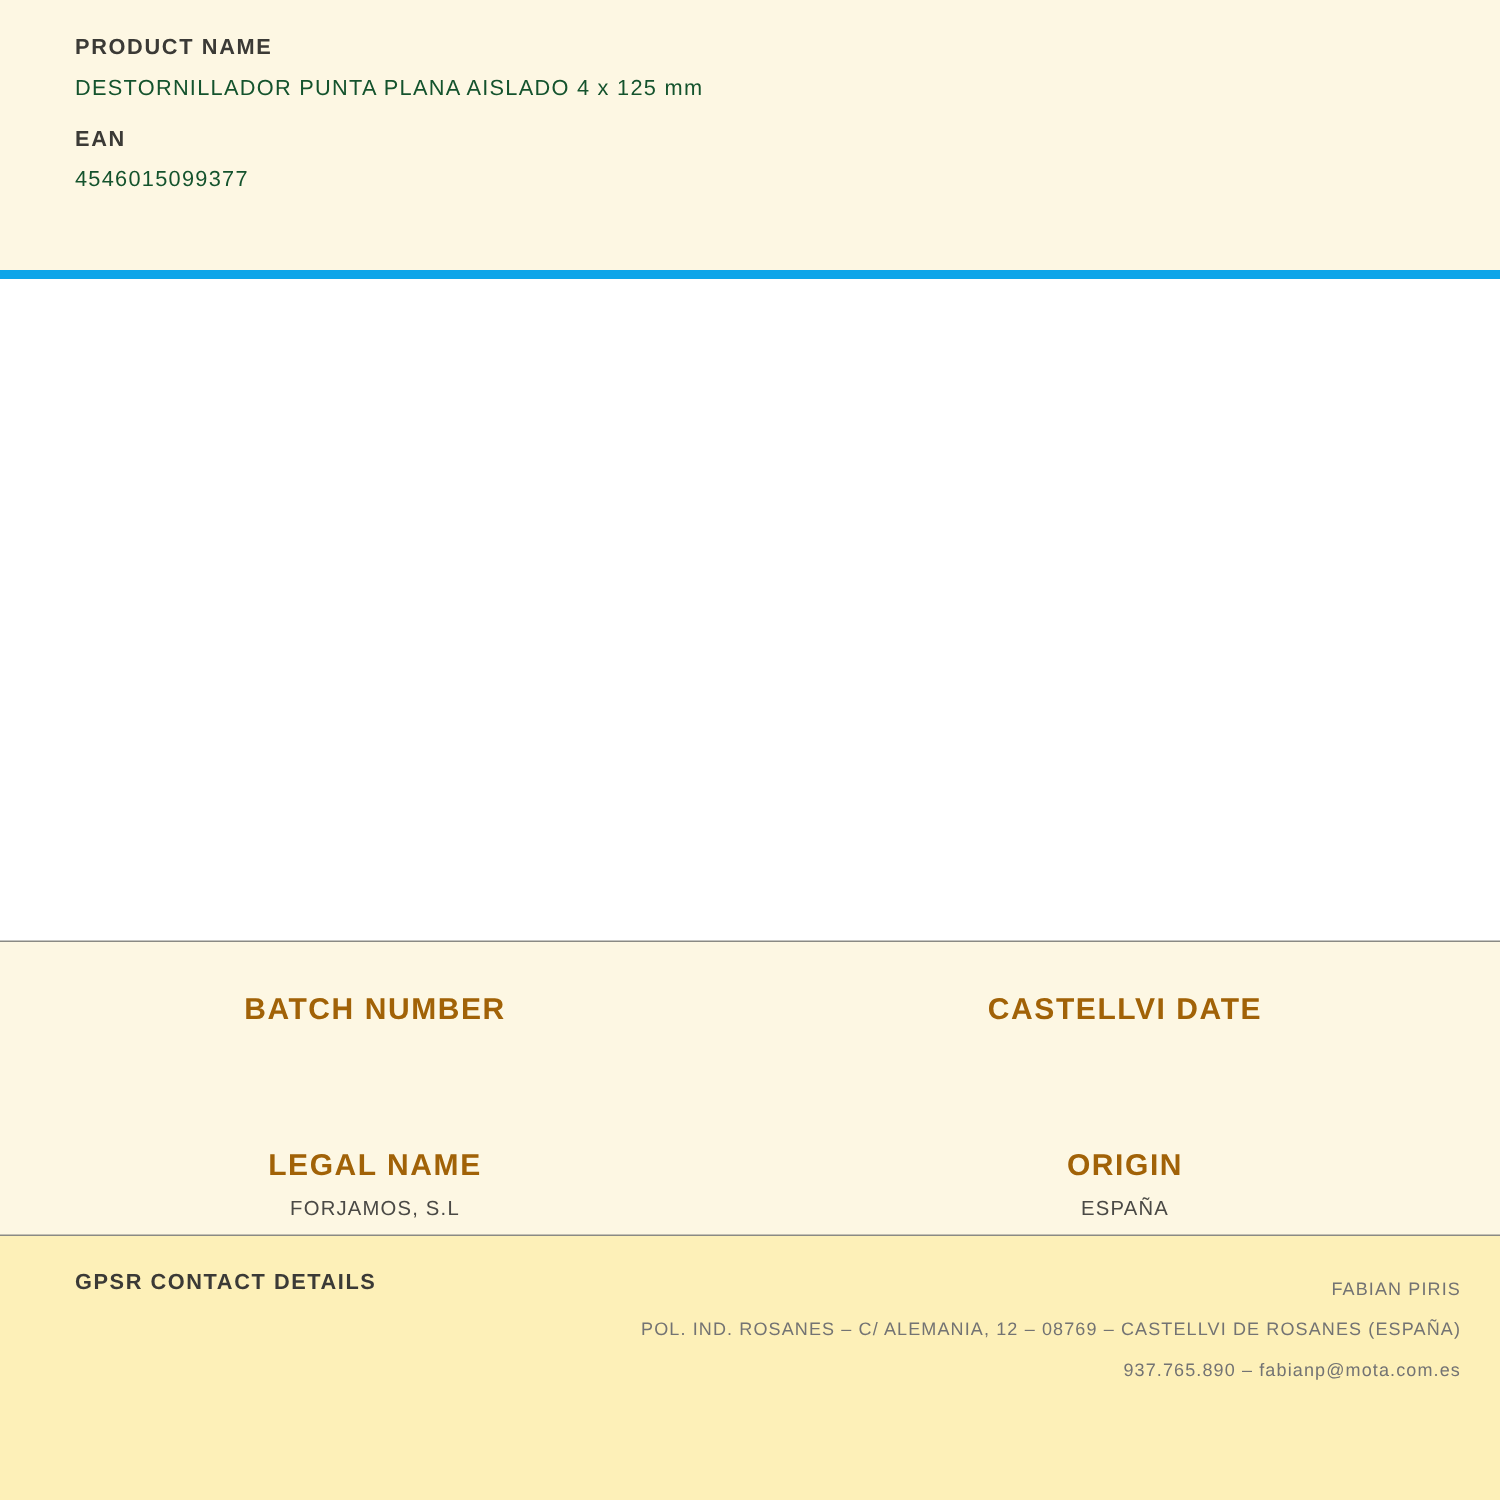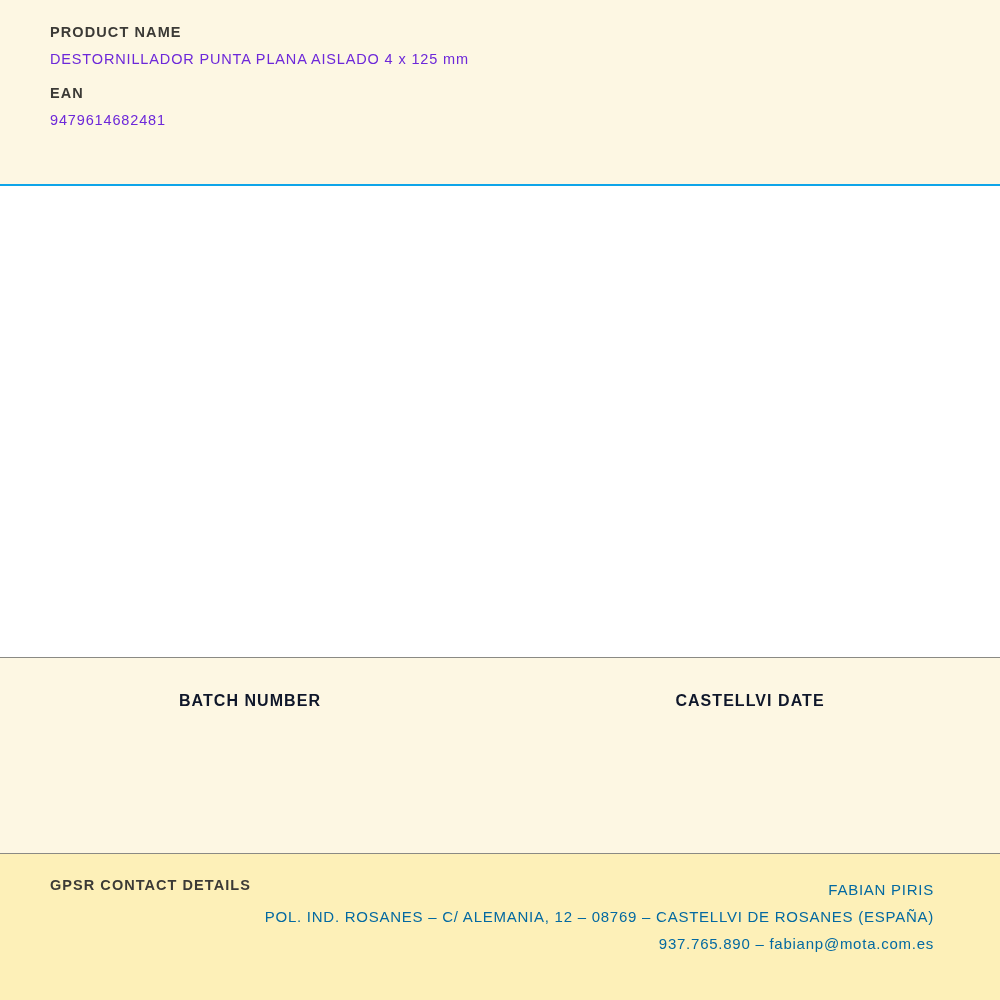--- a/index.html
+++ b/index.html
@@ -20,37 +20,37 @@
     height: 1000px;
     display: flex;
     flex-direction: column;
   }
 
   
   .top-block {
     background: #fdf7e3;
     padding: 24px 50px 20px 50px;
     box-sizing: border-box;
-    border-bottom: 2px solid #0ea5e9;
+    border-bottom: 6px solid #0ea5e9;
     height: 186px;
   }
   .field + .field {
     margin-top: 18px;
   }
   .field-label {
     font-size: 14.5px;
     font-weight: bold;
     letter-spacing: 1.1px;
     color: #3b3a36;
     margin: 0 0 11px 0;
   }
   .field-value {
     font-size: 14.5px;
     letter-spacing: 0.85px;
-    color: #6d28d9;
+    color: #14532d;
     margin: 0;
     font-weight: normal;
   }
 
   
   .media-area {
     flex: 1 1 auto;
     background: #ffffff;
     border-bottom: 1px solid #8a8a84;
     position: relative;
@@ -74,94 +74,104 @@
     box-sizing: border-box;
     text-align: center;
   }
   .info-row.row-1 {
     padding-top: 34px;
   }
   .info-row.row-2 {
     padding-top: 56px;
   }
   .info-title {
-    font-size: 16px;
+    font-size: 20px;
     font-weight: bold;
     letter-spacing: 1.05px;
-    color: #0f172a;
+    color: #a16207;
     margin: 0;
   }
   .info-value {
     font-size: 13.5px;
     letter-spacing: 0.8px;
     color: #4a4945;
     margin: 9px 0 0 0;
   }
   .info-value.empty {
     min-height: 16px;
   }
 
   
   .gpsr {
     background: #fdf0b8;
     box-sizing: border-box;
-    padding: 22px 66px 24px 50px;
+    padding: 22px 26px 24px 50px;
     display: flex;
     justify-content: space-between;
     align-items: flex-start;
-    height: 146px;
+    height: 176px;
   }
   .gpsr-label {
     font-size: 14.5px;
     font-weight: bold;
     letter-spacing: 1.05px;
     color: #3b3a36;
     white-space: nowrap;
     padding-top: 1px;
   }
   .gpsr-details {
     text-align: right;
-    font-size: 15px;
+    font-size: 12px;
     letter-spacing: 0.75px;
-    color: #0369a1;
+    color: #737373;
     line-height: 27px;
   }
   .gpsr-details div {
     white-space: nowrap;
   }
 </style>
 </head>
 <body>
 
 <div class="sheet">
 
   <div class="top-block">
     <div class="field">
       <p class="field-label">PRODUCT NAME</p>
       <p class="field-value">DESTORNILLADOR PUNTA PLANA AISLADO 4 x 125 mm</p>
     </div>
     <div class="field">
       <p class="field-label">EAN</p>
-      <p class="field-value">9479614682481</p>
+      <p class="field-value">4546015099377</p>
     </div>
   </div>
 
   <div class="media-area"></div>
 
   <div class="info-block">
     <div class="info-row row-1">
       <div class="info-cell">
         <p class="info-title">BATCH NUMBER</p>
         <p class="info-value empty"></p>
       </div>
       <div class="info-cell">
         <p class="info-title">CASTELLVI DATE</p>
         <p class="info-value empty"></p>
       </div>
     </div>
+    <div class="info-row row-2">
+      <div class="info-cell">
+        <p class="info-title">LEGAL NAME</p>
+        <p class="info-value">FORJAMOS, S.L</p>
+      </div>
+      <div class="info-cell">
+        <p class="info-title">ORIGIN</p>
+        <p class="info-value">ESPAÑA</p>
+      </div>
+    </div>
   </div>
 
   <div class="gpsr">
     <div class="gpsr-label">GPSR CONTACT DETAILS</div>
     <div class="gpsr-details">
       <div>FABIAN PIRIS</div>
       <div>POL. IND. ROSANES – C/ ALEMANIA, 12 – 08769 – CASTELLVI DE ROSANES (ESPAÑA)</div>
       <div>937.765.890 – fabianp@mota.com.es</div>
     </div>
   </div>

